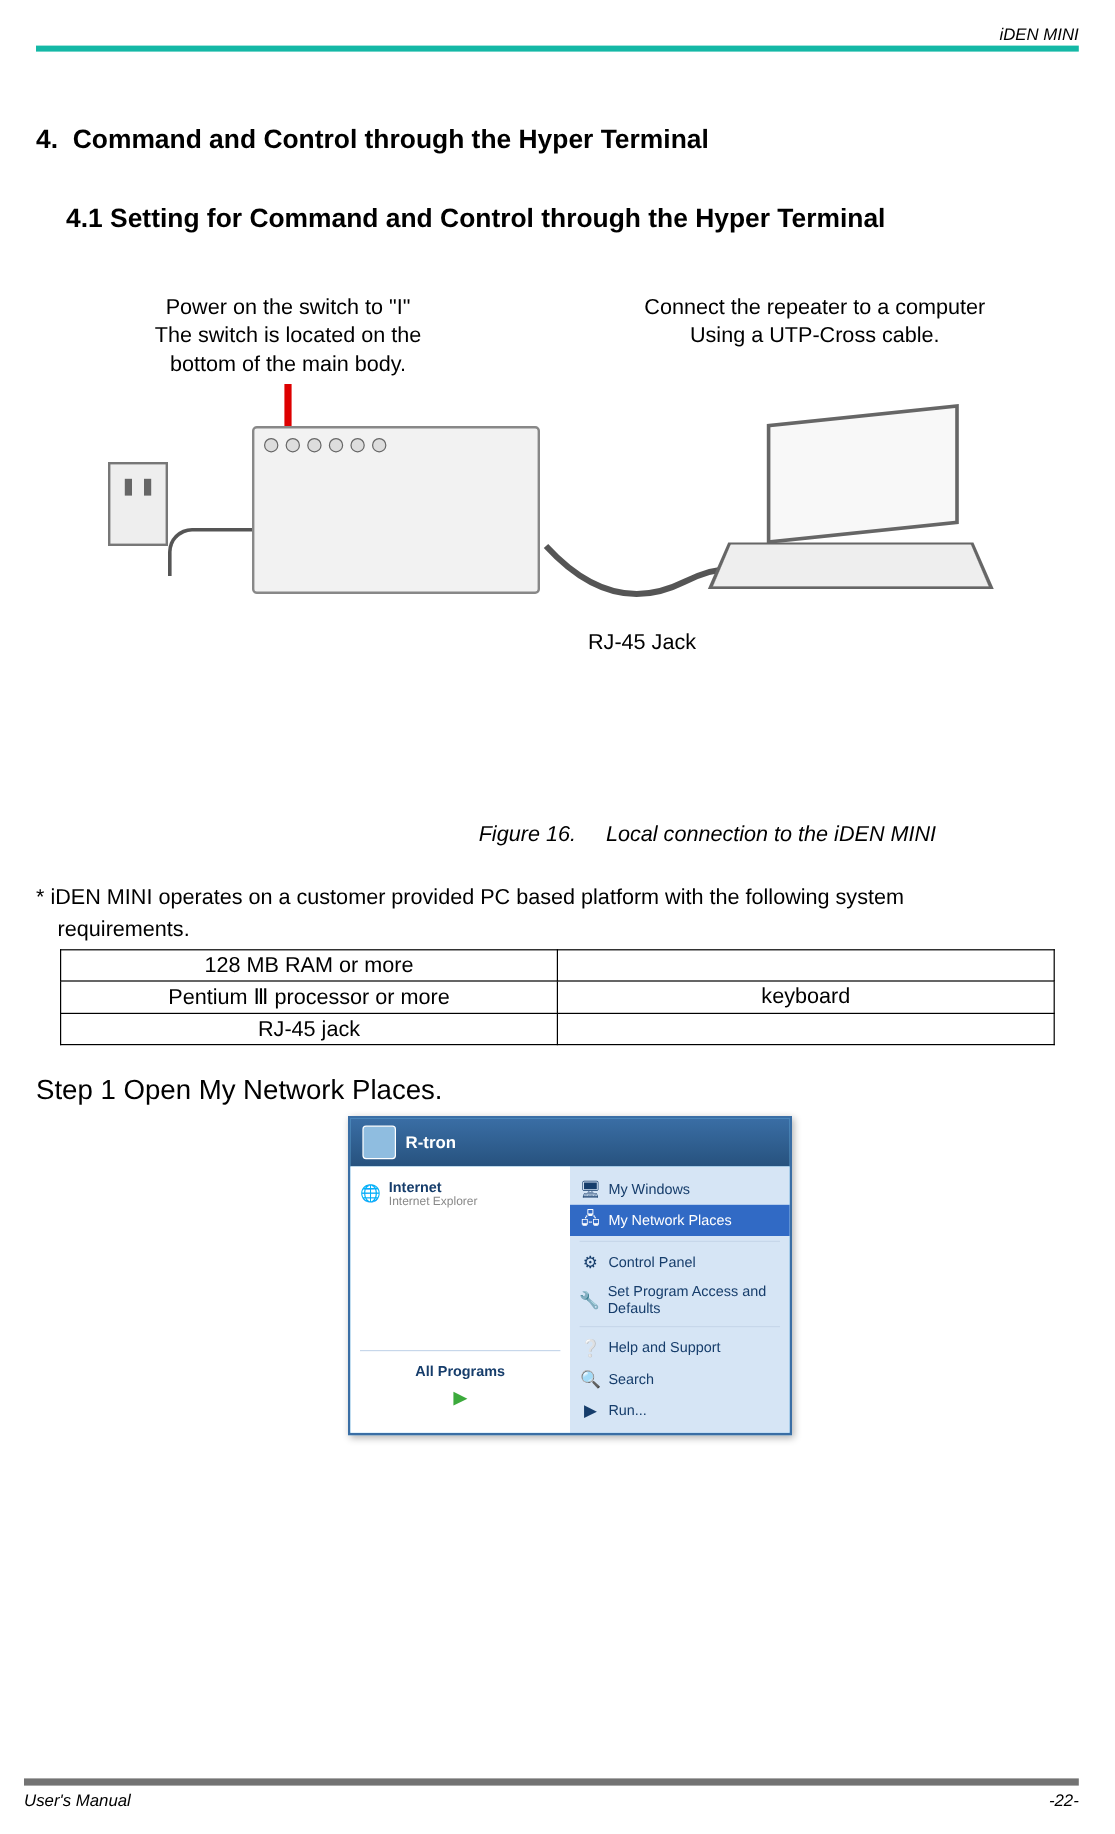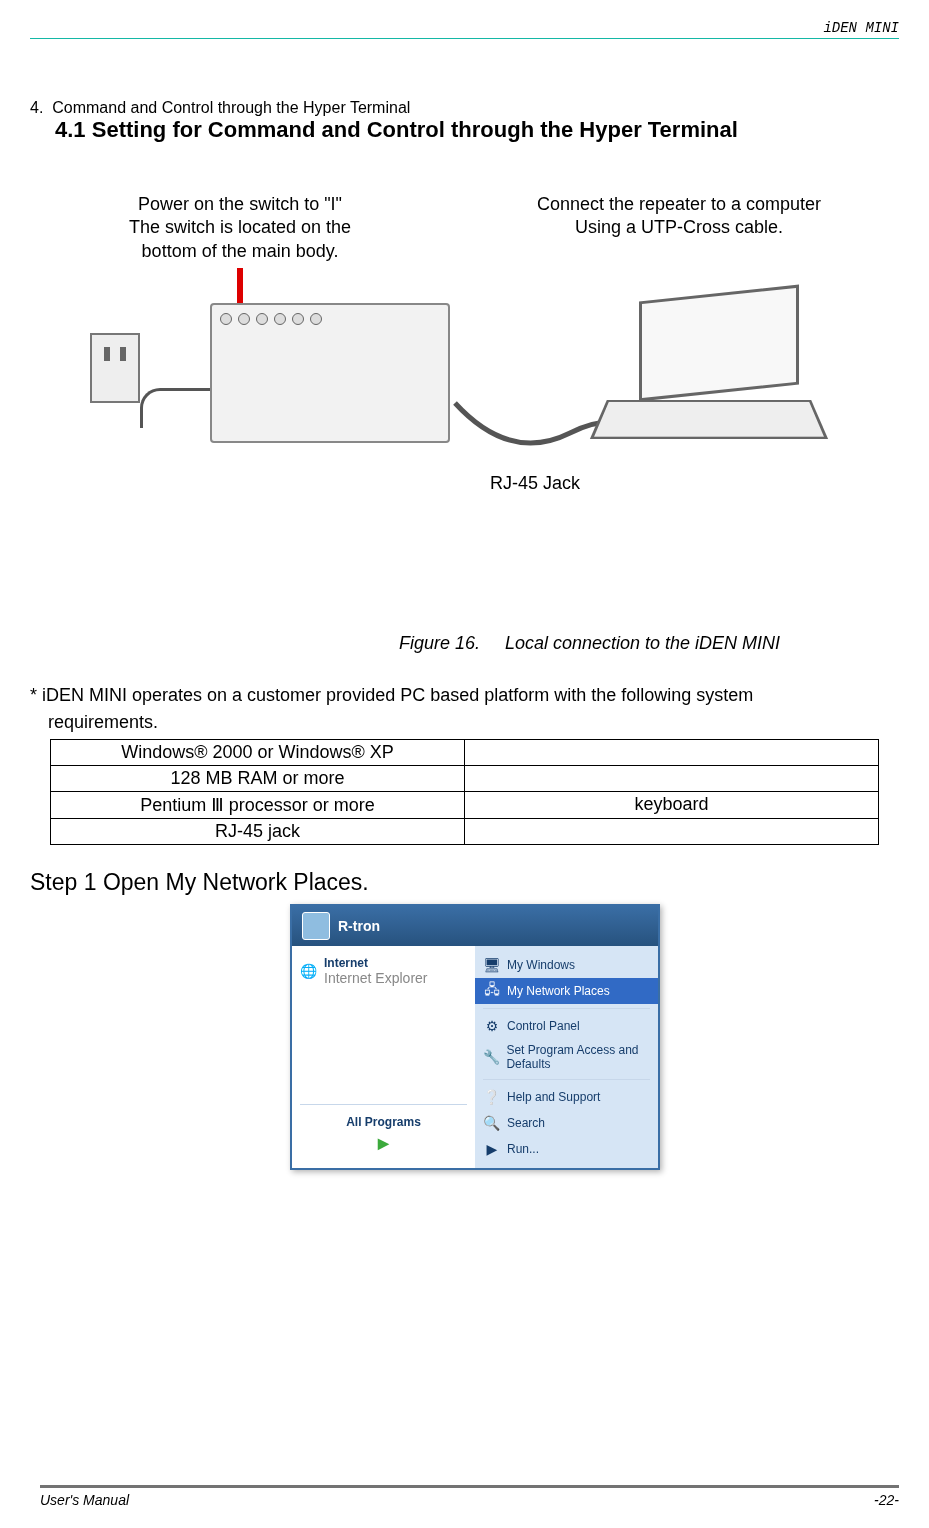--- a/index.html
+++ b/index.html
@@ -6,35 +6,35 @@
     body {
       width: 929px;
       height: 1528px;
       font-family: Arial, Helvetica, sans-serif;
       background: #fff;
       color: #000;
       position: relative;
       padding: 20px 30px;
     }
     .header {
-      border-bottom: 1px solid #14b8a6;
+      border-bottom: 5px solid #14b8a6;
       padding-bottom: 2px;
       margin-bottom: 60px;
       text-align: right;
       font-size: 14px;
       font-style: italic;
-      font-family: Liberation Mono, monospace;
     }
     .section-num {
       display: inline-block;
       font-family: Arial, sans-serif;
     }
     h1.section {
-      font-size: 16px;
-      font-weight: normal;
+      font-size: 22px;
+      font-weight: bold;
+      margin-bottom: 40px;
     }
     h2.subsection {
       font-size: 22px;
       font-weight: bold;
       margin-left: 25px;
       margin-bottom: 50px;
     }
     .figure-area {
       position: relative;
       width: 100%;
@@ -234,21 +234,21 @@
       background: #316ac5;
       color: #fff;
     }
     .sm-item .ico {
       width: 18px; height: 18px;
       display: inline-flex;
       align-items: center;
       justify-content: center;
       font-size: 14px;
     }
-    .sm-sub { font-size: 14px; color: #888; display: block; }
+    .sm-sub { font-size: 10px; color: #888; display: block; }
     .sm-sep { border-top: 1px solid #c7d7ea; margin: 4px 8px; }
     .startmenu-footer {
       background: linear-gradient(#3a6ea5, #27527e);
       color: #fff;
       padding: 4px 10px;
       display: flex;
       justify-content: flex-end;
       gap: 12px;
       font-size: 12px;
     }
@@ -266,23 +266,23 @@
       color: #163d6b;
       padding: 6px 10px;
       display: flex; align-items: center; gap: 6px; flex-direction: column;
     }
     .bottom-left-item .tri {
       color: #3caa3c; font-size: 14px;
     }
     .footer {
       position: absolute;
       bottom: 20px;
-      left: 40px;
+      left: 20px;
       right: 30px;
-      border-top: 3px solid #737373;
+      border-top: 6px solid #737373;
       padding-top: 4px;
       display: flex;
       justify-content: space-between;
       font-size: 14px;
       font-style: italic;
     }
   </style>
 </head>
 <body>
 
@@ -349,24 +349,20 @@
 <div class="figure-caption">
   <span>Figure 16.</span>&nbsp;&nbsp;&nbsp;&nbsp;
   <span>Local connection to the iDEN MINI</span>
 </div>
 
 <p class="note">* iDEN MINI operates on a customer provided PC based platform with the following system</p>
 <p class="note note-indent">requirements.</p>
 
 <table class="req">
   <tbody>
-      <tr>
-    <td>Windows® 2000 or Windows® XP</td>
-    <td></td>
-  </tr>
   <tr>
     <td>128 MB RAM or more</td>
     <td></td>
   </tr>
   <tr>
     <td>Pentium Ⅲ processor or more</td>
     <td>keyboard</td>
   </tr>
   <tr>
     <td>RJ-45 jack</td>

